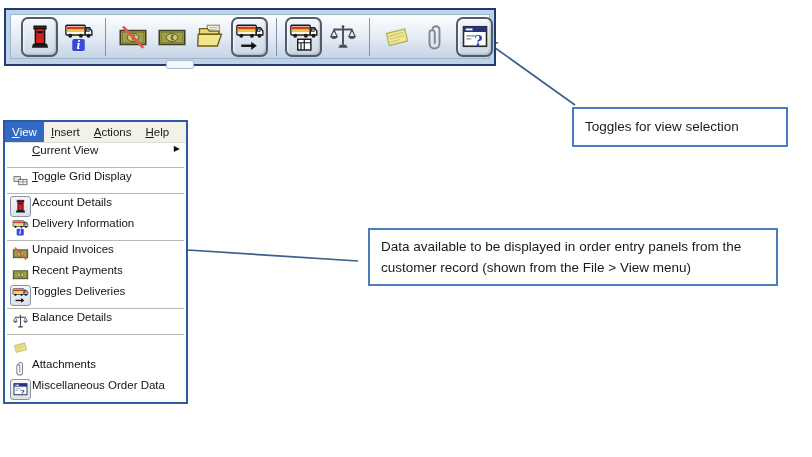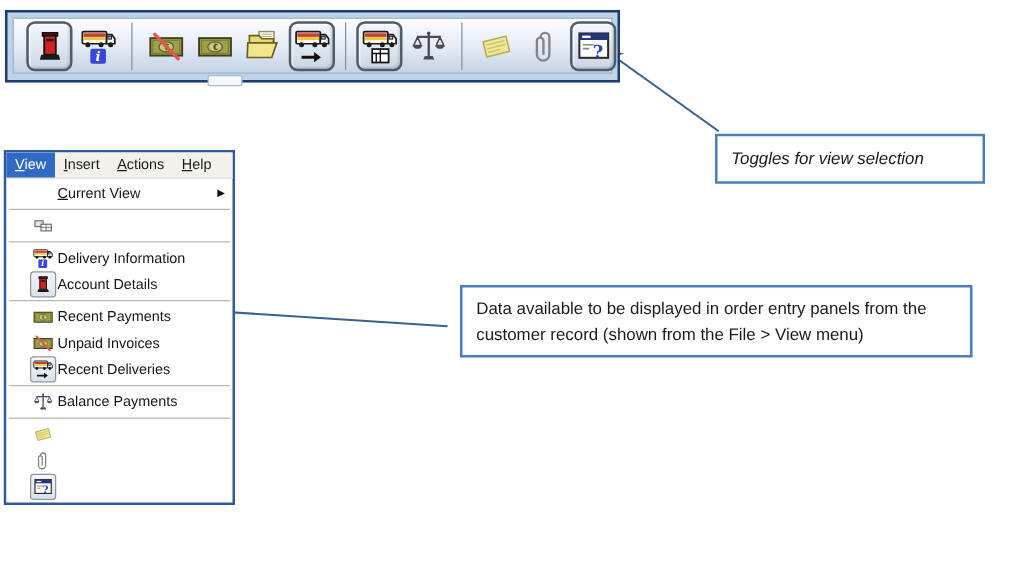--- a/index.html
+++ b/index.html
@@ -22,33 +22,33 @@
            border:1px solid #A8BAD0;border-radius:2px;}
 
   
   .menu{position:absolute;left:3px;top:120px;width:185px;box-sizing:border-box;
         border:2px solid #2E5B9F;background:#fff;}
   .menubar{display:flex;align-items:stretch;height:20px;background:#F2F1EA;
         border-bottom:1px solid #E0DFD6;font-size:11.5px;color:#1A1A1A;}
   .mb-item{display:flex;align-items:center;padding:0 7px;cursor:default;}
   .mb-item.selected{background:#316AC5;color:#fff;}
   .menu-body{padding:1px 0 2px 0;}
-  .menu-item{display:flex;align-items:center;height:21px;padding:0 4px 0 17px;font-size:11.5px;color:#141414;}
+  .menu-item{display:flex;height:21px;padding:0 4px 0 3px;font-size:11.5px;color:#141414;}
   .mi-iconcell{width:24px;flex:0 0 auto;display:flex;align-items:center;justify-content:center;}
   .mi-iconcell svg{width:17px;height:17px;display:block;}
   .mi-iconbox{width:21px;height:21px;display:flex;align-items:center;justify-content:center;
         border:1px solid #8794A2;border-radius:3px;background:linear-gradient(#F4F7FA,#DAE2EA);box-sizing:border-box;}
   .mi-label{flex:1;white-space:nowrap;}
   .mi-arrow{flex:0 0 auto;font-size:8px;color:#111;padding-right:2px;}
   .menu-sep{height:1px;background:#B9B9B0;margin:2px 2px;}
 
   
   .callout{position:absolute;box-sizing:border-box;border:2px solid #4A7EBB;background:#fff;
         color:#1A1A1A;font-size:13.5px;line-height:1.55;}
-  .callout-toolbar{left:572px;top:107px;width:216px;height:40px;padding:8px 11px;font-style:italic;}
+  .callout-toolbar{left:572px;top:107px;width:216px;height:40px;padding:8px 11px;}
   .callout-menu{left:368px;top:228px;width:410px;height:58px;padding:7px 11px;}
 
   .arrows{position:absolute;left:0;top:0;width:812px;height:457px;pointer-events:none;}
   u{text-underline-offset:1px;}
 </style>
 </head>
 <body>
 
 <div class="stage">
 
@@ -225,147 +225,150 @@
         </div>
         <div class="menu-sep"></div>
         <div class="menu-item">
           <span class="mi-iconcell">
             <svg viewBox="0 0 24 24">
               <rect x="2.8" y="6.6" width="9.2" height="6.6" fill="#E6E6DE" stroke="#55555E" stroke-width="1.1"></rect>
               <rect x="9.6" y="10.4" width="11.6" height="7.6" fill="#F6F6F0" stroke="#55555E" stroke-width="1.1"></rect>
               <path d="M9.6 14h11.6M15.4 10.4v7.6" stroke="#55555E" stroke-width="0.8"></path>
             </svg>
           </span>
-        </div>
-        <div class="menu-sep"></div>
+          <span class="mi-label"><u>T</u>oggle Grid Display</span>
+        </div>
+        <div class="menu-sep"></div>
+        <div class="menu-item">
+          <span class="mi-iconcell">
+            <span class="mi-iconbox">
+              <svg viewBox="0 0 24 24">
+                <path d="M7.2 3.3h9.6v2.1H7.2z" fill="#7A1010" stroke="#111" stroke-width="1"></path>
+                <rect x="8.3" y="5.2" width="7.4" height="12.2" fill="#D42020" stroke="#111" stroke-width="1.2"></rect>
+                <rect x="9.7" y="7.3" width="4.6" height="1.6" fill="#111"></rect>
+                <path d="M6.4 17.4h11.2l.9 3.2H5.5z" fill="#1A1A1A"></path>
+              </svg>
+            </span>
+          </span>
+          <span class="mi-label">Account Details</span>
+        </div>
         <div class="menu-item">
           <span class="mi-iconcell">
             <svg viewBox="0 0 24 24">
               <g>
                 <rect x="1.5" y="2.6" width="15.5" height="7.8" rx="0.8" fill="#FFFEF4" stroke="#1A1A1A" stroke-width="1.1"></rect>
                 <rect x="2.3" y="3.7" width="13.9" height="2.3" fill="#D03A28"></rect>
                 <rect x="2.3" y="6.2" width="13.9" height="1.9" fill="#E9C93B"></rect>
                 <path d="M17 4.6h3.4l1.9 2.6v3.2h-5.3z" fill="#FFFEF4" stroke="#1A1A1A" stroke-width="1.1"></path>
                 <rect x="17.9" y="5.6" width="2.2" height="1.8" fill="#BFD8E8" stroke="#1A1A1A" stroke-width="0.7"></rect>
                 <circle cx="5" cy="11" r="1.6" fill="#1A1A1A"></circle>
                 <circle cx="13.5" cy="11" r="1.6" fill="#1A1A1A"></circle>
                 <circle cx="19.6" cy="11" r="1.6" fill="#1A1A1A"></circle>
               </g>
               <rect x="6.6" y="13.6" width="10" height="9.6" rx="1.4" fill="#3947D8"></rect>
               <text x="11.6" y="21.4" font-family="DejaVu Serif,serif" font-size="8.5" font-style="italic" font-weight="bold" fill="#fff" text-anchor="middle">i</text>
             </svg>
           </span>
           <span class="mi-label">Delivery Information</span>
         </div>
-        <div class="menu-item">
-          <span class="mi-iconcell">
-            <span class="mi-iconbox">
-              <svg viewBox="0 0 24 24">
-                <path d="M7.2 3.3h9.6v2.1H7.2z" fill="#7A1010" stroke="#111" stroke-width="1"></path>
-                <rect x="8.3" y="5.2" width="7.4" height="12.2" fill="#D42020" stroke="#111" stroke-width="1.2"></rect>
-                <rect x="9.7" y="7.3" width="4.6" height="1.6" fill="#111"></rect>
-                <path d="M6.4 17.4h11.2l.9 3.2H5.5z" fill="#1A1A1A"></path>
-              </svg>
-            </span>
-          </span>
-          <span class="mi-label">Account Details</span>
-        </div>
         <div class="menu-sep"></div>
         <div class="menu-item">
           <span class="mi-iconcell">
             <svg viewBox="0 0 24 24">
               <g>
                 <rect x="1.8" y="6.8" width="20.4" height="11.2" fill="#9FA048" stroke="#3E3E20" stroke-width="1.2"></rect>
                 <rect x="3.4" y="8.2" width="17.2" height="8.4" fill="none" stroke="#7C7C38" stroke-width="0.8"></rect>
                 <ellipse cx="12" cy="12.4" rx="4.6" ry="3.2" fill="#C6C87A" stroke="#5C5C2C" stroke-width="0.8"></ellipse>
                 <path d="M12 10.2v4.4M13.7 11a1.6 1.6 0 1 0 0 2.8" stroke="#4A4A24" stroke-width="0.8" fill="none"></path>
               </g>
-            </svg>
-          </span>
-          <span class="mi-label">Recent Payments</span>
+              <line x1="4.6" y1="4.4" x2="19.6" y2="20" stroke="#E2574C" stroke-width="2.2" stroke-linecap="round"></line>
+            </svg>
+          </span>
+          <span class="mi-label">Unpaid Invoices</span>
         </div>
         <div class="menu-item">
           <span class="mi-iconcell">
             <svg viewBox="0 0 24 24">
               <g>
                 <rect x="1.8" y="6.8" width="20.4" height="11.2" fill="#9FA048" stroke="#3E3E20" stroke-width="1.2"></rect>
                 <rect x="3.4" y="8.2" width="17.2" height="8.4" fill="none" stroke="#7C7C38" stroke-width="0.8"></rect>
                 <ellipse cx="12" cy="12.4" rx="4.6" ry="3.2" fill="#C6C87A" stroke="#5C5C2C" stroke-width="0.8"></ellipse>
                 <path d="M12 10.2v4.4M13.7 11a1.6 1.6 0 1 0 0 2.8" stroke="#4A4A24" stroke-width="0.8" fill="none"></path>
               </g>
-              <line x1="4.6" y1="4.4" x2="19.6" y2="20" stroke="#E2574C" stroke-width="2.2" stroke-linecap="round"></line>
-            </svg>
-          </span>
-          <span class="mi-label">Unpaid Invoices</span>
+            </svg>
+          </span>
+          <span class="mi-label">Recent Payments</span>
         </div>
         <div class="menu-item">
           <span class="mi-iconcell">
             <span class="mi-iconbox">
               <svg viewBox="0 0 24 24">
                 <g>
                   <rect x="1.5" y="2.6" width="15.5" height="7.8" rx="0.8" fill="#FFFEF4" stroke="#1A1A1A" stroke-width="1.1"></rect>
                   <rect x="2.3" y="3.7" width="13.9" height="2.3" fill="#D03A28"></rect>
                   <rect x="2.3" y="6.2" width="13.9" height="1.9" fill="#E9C93B"></rect>
                   <path d="M17 4.6h3.4l1.9 2.6v3.2h-5.3z" fill="#FFFEF4" stroke="#1A1A1A" stroke-width="1.1"></path>
                   <rect x="17.9" y="5.6" width="2.2" height="1.8" fill="#BFD8E8" stroke="#1A1A1A" stroke-width="0.7"></rect>
                   <circle cx="5" cy="11" r="1.6" fill="#1A1A1A"></circle>
                   <circle cx="13.5" cy="11" r="1.6" fill="#1A1A1A"></circle>
                   <circle cx="19.6" cy="11" r="1.6" fill="#1A1A1A"></circle>
                 </g>
                 <path d="M5 19h9.5" stroke="#111" stroke-width="1.9"></path>
                 <path d="M13 15.7l4.4 3.3-4.4 3.3z" fill="#111"></path>
               </svg>
             </span>
           </span>
-          <span class="mi-label">Recent Deliveries</span>
+          <span class="mi-label">Toggles Deliveries</span>
         </div>
         <div class="menu-sep"></div>
         <div class="menu-item">
           <span class="mi-iconcell">
             <svg viewBox="0 0 24 24">
               <circle cx="12" cy="3.6" r="1.1" fill="#4B4B58"></circle>
               <path d="M12 3.6v14.6" stroke="#4B4B58" stroke-width="1.5"></path>
               <path d="M4.6 6h14.8" stroke="#4B4B58" stroke-width="1.5"></path>
               <path d="M4.8 6.2l-2.5 5.4h5z M19.2 6.2l-2.5 5.4h5z" fill="none" stroke="#4B4B58" stroke-width="1"></path>
               <path d="M2.2 11.6a2.6 2 0 0 0 5.2 0z M16.6 11.6a2.6 2 0 0 0 5.2 0z" fill="#4B4B58"></path>
               <path d="M8.4 20.5h7.2l-1.1-2.3H9.5z" fill="#4B4B58"></path>
             </svg>
           </span>
-          <span class="mi-label">Balance Payments</span>
+          <span class="mi-label">Balance Details</span>
         </div>
         <div class="menu-sep"></div>
         <div class="menu-item">
           <span class="mi-iconcell">
             <svg viewBox="0 0 24 24">
               <g transform="rotate(-14 12 12)">
                 <path d="M4.5 7.2h15v10h-15z" fill="#EFE795" stroke="#B6AE58" stroke-width="1"></path>
                 <path d="M6 9.8h12M6 12.2h12M6 14.6h8" stroke="#CCC46E" stroke-width="0.9"></path>
               </g>
             </svg>
           </span>
         </div>
         <div class="menu-item">
           <span class="mi-iconcell">
             <svg viewBox="0 0 24 24">
               <path d="M9.2 6.2a2.8 2.8 0 0 1 5.6 0v11a4 4 0 0 1-8 0V8.6a2.1 2.1 0 0 1 4.2 0v8.2" fill="none" stroke="#84848E" stroke-width="1.5" stroke-linecap="round"></path>
             </svg>
           </span>
+          <span class="mi-label">Attachments</span>
         </div>
         <div class="menu-item">
           <span class="mi-iconcell">
             <span class="mi-iconbox">
               <svg viewBox="0 0 24 24">
                 <rect x="2.8" y="3.8" width="18.4" height="15.6" fill="#FFF" stroke="#2A2A2A" stroke-width="1.3"></rect>
                 <rect x="2.8" y="3.8" width="18.4" height="4.2" fill="#26337E"></rect>
                 <rect x="4.6" y="5.2" width="5.4" height="1.5" fill="#FFF"></rect>
                 <path d="M5 11h7M5 13.5h4" stroke="#888" stroke-width="1"></path>
                 <text x="14.8" y="19.4" font-family="DejaVu Serif,serif" font-size="11.5" font-weight="bold" fill="#2742C8" text-anchor="middle">?</text>
               </svg>
             </span>
           </span>
+          <span class="mi-label">Miscellaneous Order Data</span>
         </div>
       </div>
   </div>
 
   <div class="callout callout-toolbar">Toggles for view selection</div>
 
   <div class="callout callout-menu">Data available to be displayed in order entry panels from the customer record (shown from the File &gt; View menu)</div>
 
 </div>
 

